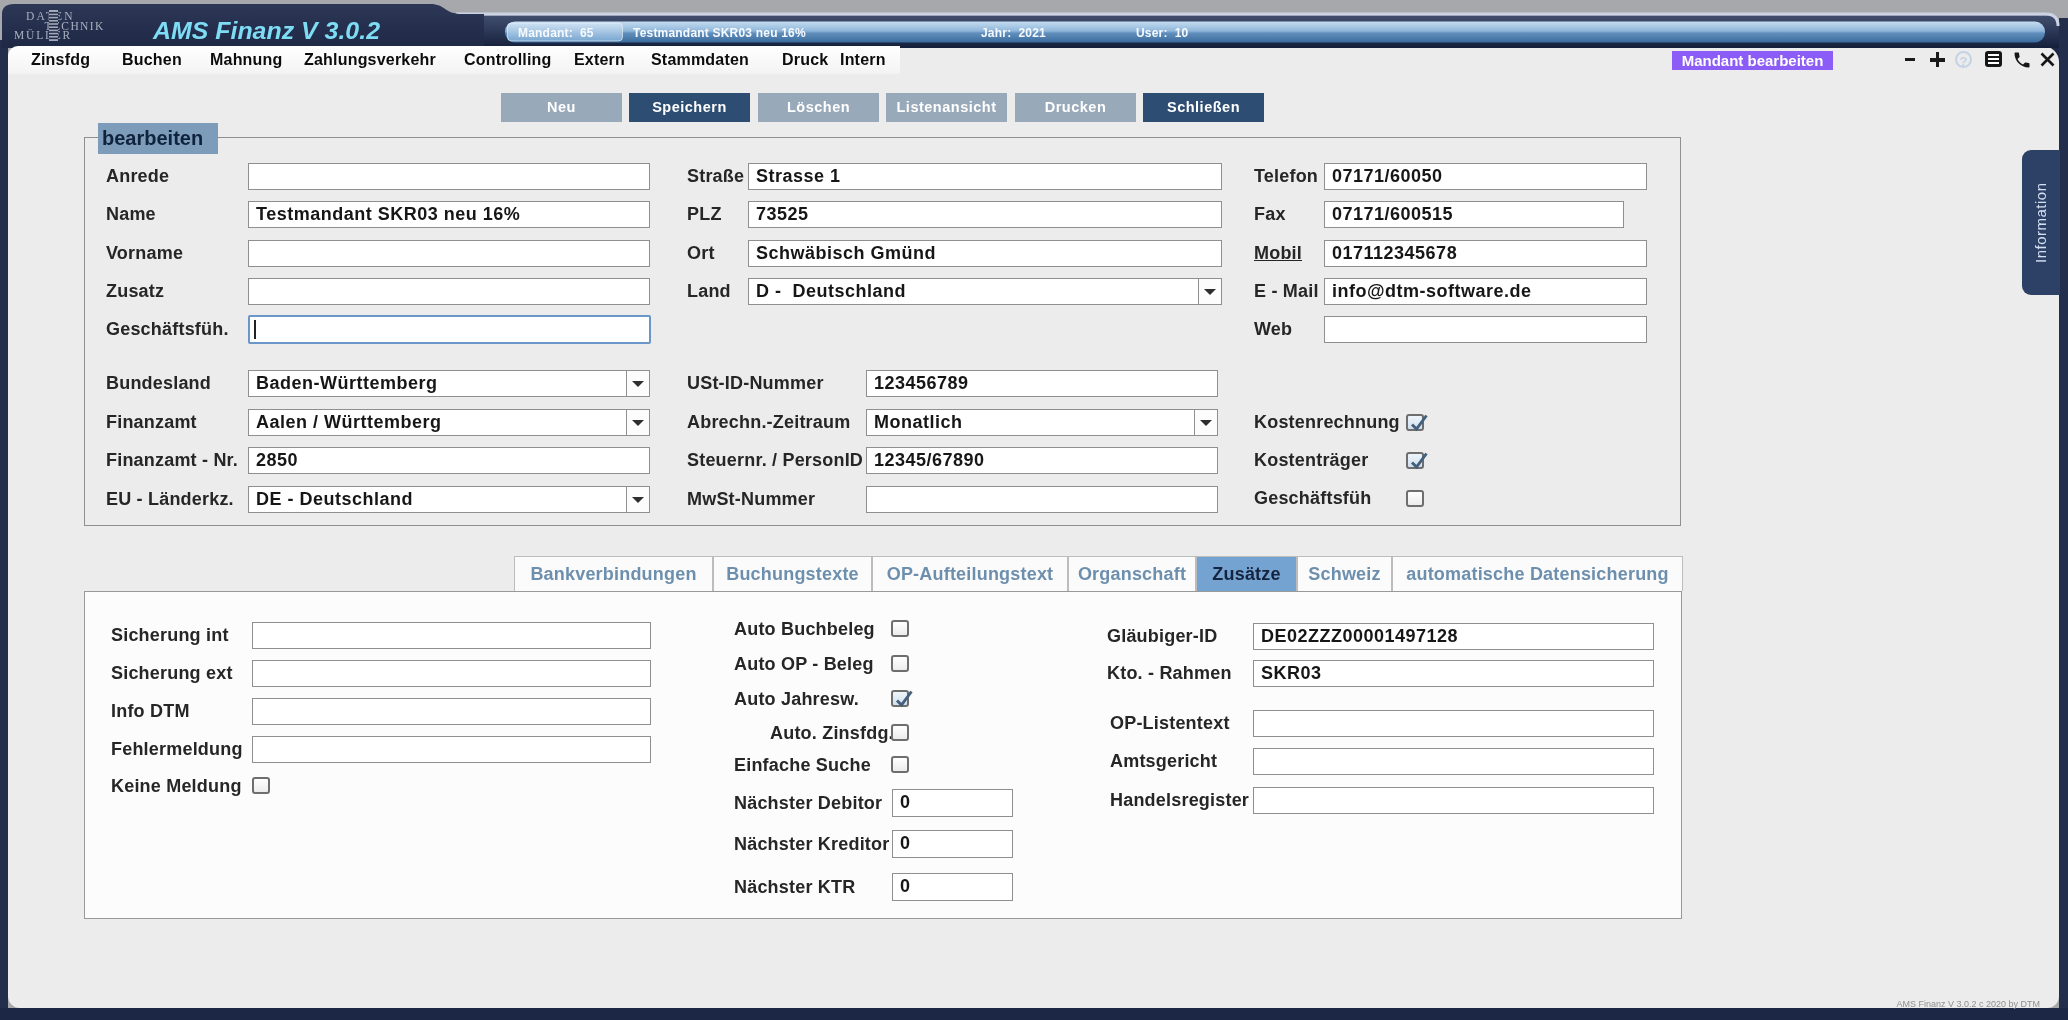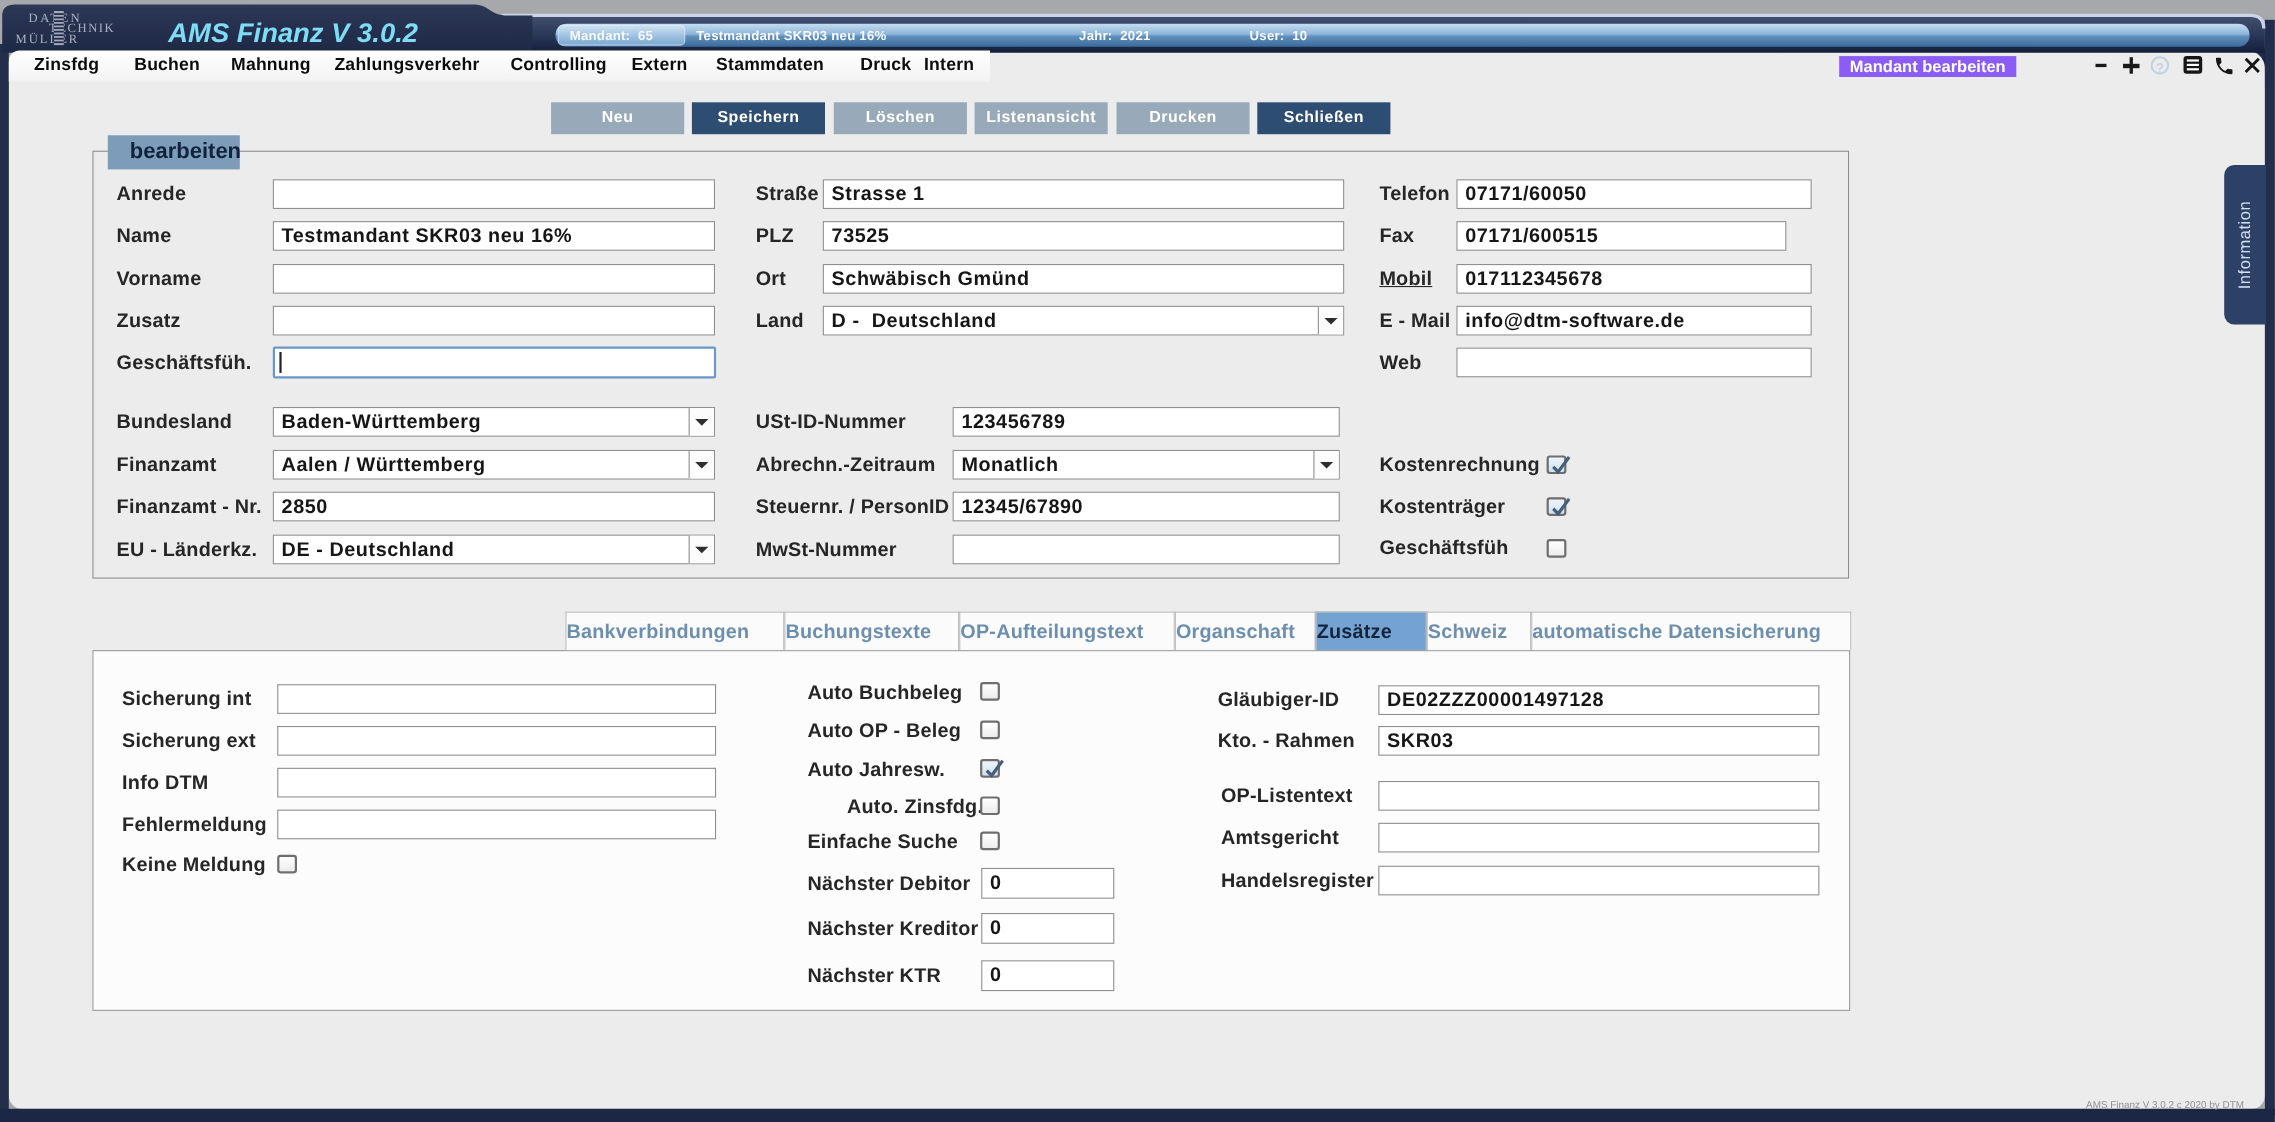--- a/index.html
+++ b/index.html
@@ -18,22 +18,22 @@
 #badge{position:absolute;left:1672px;top:51px;width:161px;height:19px;background:#8b5cf6;color:#fff;font-weight:bold;font-size:15px;text-align:center;line-height:19px;z-index:6;}
 .wic{position:absolute;z-index:6;}
 .lbl{position:absolute;font-weight:bold;font-size:18px;color:#262626;white-space:nowrap;letter-spacing:0.2px;z-index:7;}
 .inp{position:absolute;box-sizing:border-box;height:27px;background:#fff;border:1px solid #8f8f8f;font-weight:bold;font-size:18px;color:#161616;line-height:25px;padding-left:7px;white-space:nowrap;letter-spacing:0.5px;z-index:7;}
 .arr{position:absolute;right:0px;top:0px;width:22px;height:25px;border-left:1px solid #909090;background:#fcfcfc;}
 .arr:after{content:"";position:absolute;left:5px;top:10px;width:0;height:0;border:6px solid transparent;border-top:6px solid #2e2e2e;border-bottom:none;}
 .cb{position:absolute;width:18px;height:17px;box-sizing:border-box;border:2px solid #6e6e6e;border-radius:3px;background:linear-gradient(#ffffff,#ececec);z-index:7;}
 .cb.on{background:linear-gradient(#eef5fb,#cfe0ee);}
 .cb svg{position:absolute;left:1px;top:-4px;overflow:visible;}
 #fs1{position:absolute;left:84px;top:137px;width:1597px;height:389px;border:1px solid #8f8f8f;box-sizing:border-box;z-index:5;}
-#legend{position:absolute;left:98px;top:123px;width:120px;height:31px;background:#7d9cba;color:#10233c;font-weight:bold;font-size:20px;line-height:31px;padding-left:20px;box-sizing:border-box;z-index:6;}
-.tab{position:absolute;top:556px;height:35px;box-sizing:border-box;background:#fbfbfb;border:1px solid #bcbcbc;border-bottom:none;font-weight:bold;font-size:18px;color:#6d8fae;line-height:34px;letter-spacing:0.2px;z-index:6;white-space:nowrap;}
+#legend{position:absolute;left:98px;top:123px;width:120px;height:31px;background:#7d9cba;color:#10233c;font-weight:bold;font-size:20px;line-height:31px;padding-left:4px;box-sizing:border-box;z-index:6;}
+.tab{position:absolute;top:556px;height:35px;box-sizing:border-box;background:#fbfbfb;border:1px solid #bcbcbc;border-bottom:none;font-weight:bold;font-size:18px;color:#6d8fae;text-align:center;line-height:34px;letter-spacing:0.2px;z-index:6;white-space:nowrap;}
 .tab.on{background:#74a3d2;color:#15243e;z-index:7;}
 #panel{position:absolute;left:84px;top:591px;width:1598px;height:328px;background:#fcfcfc;border:1px solid #999;box-sizing:border-box;z-index:5;}
 #infotab{position:absolute;left:2022px;top:150px;width:38px;height:145px;background:#2d4066;border-radius:9px 0 0 9px;z-index:6;}
 #infotab span{position:absolute;left:0;top:0;width:38px;height:145px;writing-mode:vertical-rl;transform:rotate(180deg);text-align:center;line-height:38px;color:#d3e0f2;font-size:15px;letter-spacing:0.5px;}
 #foot{position:absolute;left:1740px;top:999px;width:300px;text-align:right;font-size:9px;color:#8f8f8f;z-index:6;}
 .focus{border:2px solid #6b96c8 !important;border-radius:2px;}
 </style>
 </head>
 <body>
 <div id="trpatch"></div>

